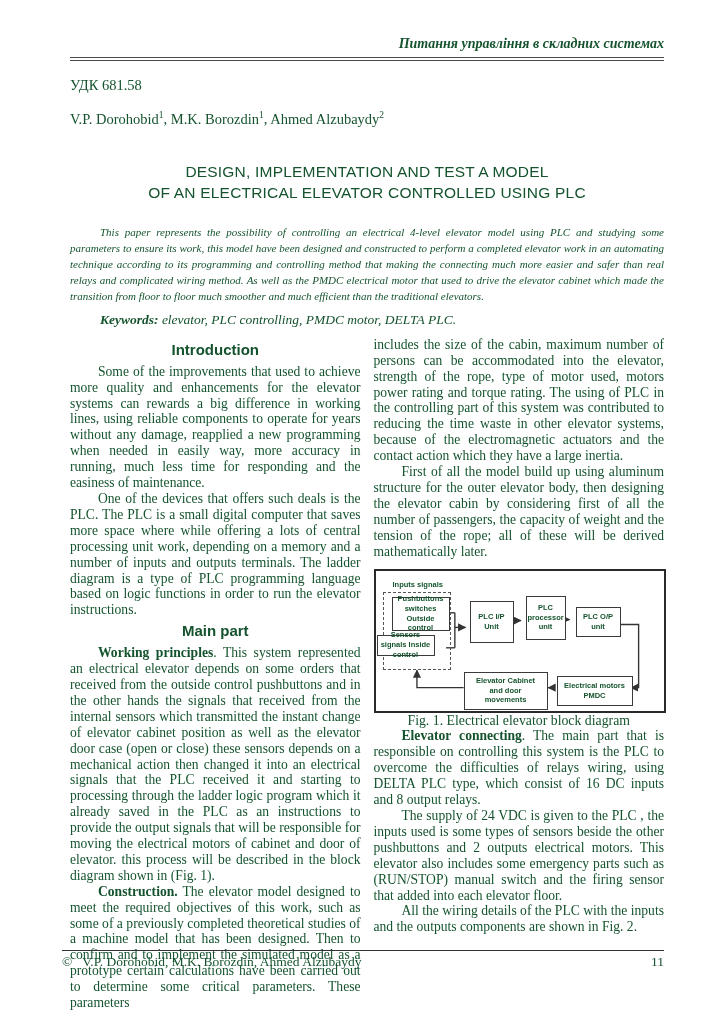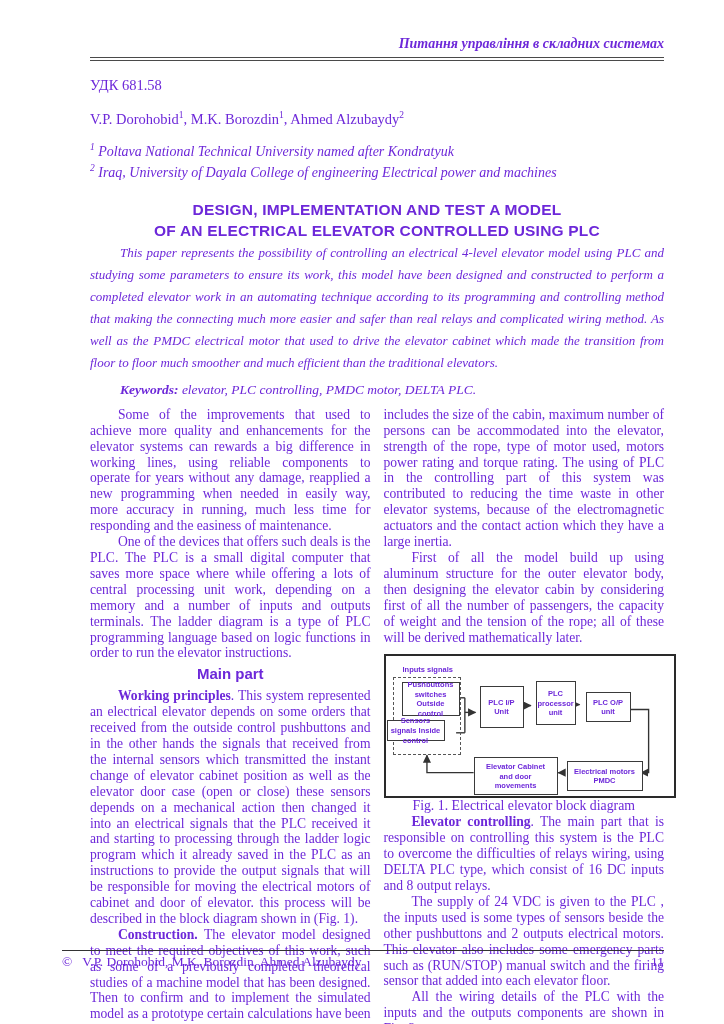--- a/index.html
+++ b/index.html
@@ -1,35 +1,35 @@
 <!DOCTYPE html>
 <html><head>
 <meta charset="utf-8">
 <style>
   html,body { margin:0; padding:0; background:#e8e8e8; }
   .page {
     width:724px; height:1024px; margin:0 auto; background:#ffffff;
-    position:relative; box-sizing:border-box; padding:36px 60px 0 90px;
-    font-family:"Liberation Serif", serif; color:#6d28d9; overflow:hidden;
+    position:relative; box-sizing:border-box; padding:36px 60px 0 70px;
+    font-family:"Liberation Serif", serif; color:#14532d; overflow:hidden;
   }
   .journal-header {
     text-align:right; font-weight:bold; font-style:italic; font-size:14px;
     padding-bottom:5px; border-bottom:4px double #4a4a4a;
   }
   .udc { margin-top:16px; font-size:14.5px; }
   .authors { margin-top:17px; font-size:14.5px; }
   sup.au { font-size:9.5px; vertical-align:super; line-height:0; }
   .affiliations { margin-top:13px; font-style:italic; font-size:14px; line-height:1.5; }
   .affil-row { display:block; }
   .paper-title {
-    margin-top:17px; text-align:center; font-family:"Liberation Sans", sans-serif;
-    font-weight:bold; font-size:15.5px; line-height:1.35; letter-spacing:0.2px;
+    margin-top:34px; text-align:center; font-family:"Liberation Sans", sans-serif;
+    font-weight:normal; font-size:15.5px; line-height:1.35; letter-spacing:0.2px;
   }
   .abstract {
-    margin-top:0; font-style:italic; font-size:13px; line-height:22px;
+    margin-top:20px; font-style:italic; font-size:11px; line-height:16px;
     text-align:justify; text-indent:30px;
   }
   .keywords { margin-top:8px; font-style:italic; font-size:13.5px; text-indent:30px; }
   .kw-label { font-weight:bold; }
   .columns { display:flex; gap:13px; margin-top:9px; }
   .col { flex:1; min-width:0; font-size:13.6px; line-height:15.9px; text-align:justify; }
   .col p { margin:0; text-indent:28px; }
   .col p.no-indent { text-indent:0; }
   .lead { font-weight:bold; }
   .section-heading {
@@ -62,37 +62,34 @@
 <body>
 
 <div class="page">
 
   <div class="journal-header">Питання управління в складних системах</div>
 
   <div class="udc">УДК 681.58</div>
 
   <div class="authors"><span>V.P. Dorohobid</span><sup class="au">1</sup><span>, M.K. Borozdin</span><sup class="au">1</sup><span>, Ahmed Alzubaydy</span><sup class="au">2</sup></div>
 
-  <div class="affiliations">
-    <span class="affil-row"><sup class="au">1</sup><span> Poltava National Technical University named after Kondratyuk</span></span>
-    <span class="affil-row"><sup class="au">2</sup><span> Iraq, University of Dayala College of engineering Electrical power and machines</span></span>
-  </div>
 
   <div class="paper-title">
     <div>DESIGN, IMPLEMENTATION AND TEST A MODEL</div>
     <div>OF AN ELECTRICAL ELEVATOR CONTROLLED USING  PLC</div>
   </div>
 
   <div class="abstract">This paper represents the possibility of controlling an electrical 4-level elevator model using PLC and studying some parameters to ensure its work, this model have been designed and constructed to perform a completed elevator work in an automating technique according to its programming and controlling method that making the connecting much more easier and safer than real relays and complicated wiring method. As well as the PMDC electrical motor that used to drive the elevator cabinet which made the transition from floor to floor much smoother and much efficient than the traditional elevators.</div>
 
   <div class="keywords"><span class="kw-label">Keywords:</span><span> elevator, PLC controlling, PMDC motor, DELTA PLC.</span></div>
 
   <div class="columns">
 
     <div class="col">
+      <div class="section-heading">Introduction</div>
       <p>Some of the improvements that used to achieve more quality and enhancements for the elevator systems can rewards a big difference in working lines, using reliable components to operate for years without any damage, reapplied a new programming when needed in easily way, more accuracy in running, much less time for responding and the easiness of maintenance.</p>
       <p>One of the devices that offers such deals is the PLC. The PLC is a small digital computer that saves more space where while offering a lots of central processing unit work, depending on a memory and a number of inputs and outputs terminals. The ladder diagram is a type of PLC programming language based on logic functions in order to run the elevator instructions.</p>
       <div class="section-heading">Main part</div>
       <p><span class="lead">Working principles</span><span>. This system represented an electrical elevator depends on some orders that received from the outside control pushbuttons and in the other hands the signals that received from the internal sensors which transmitted the instant change of elevator cabinet position as well as the elevator door case (open or close) these sensors depends on a mechanical action then changed it into an electrical signals that the PLC received it and starting to processing through the ladder logic program which it already saved in the PLC as an instructions to provide the output signals that will be responsible for moving the electrical motors of cabinet and door of elevator. this process will be described in the block diagram shown in (Fig. 1).</span></p>
       <p><span class="lead">Construction.</span><span> The elevator model designed to meet the required objectives of this work, such as some of a previously completed theoretical studies of a machine model that has been designed. Then to confirm and to implement the simulated model as a prototype certain calculations have been carried out to determine some critical parameters. These parameters</span></p>
     </div>
 
     <div class="col">
       <p class="no-indent">includes the size of the cabin, maximum number of persons can be accommodated into the elevator, strength of the rope, type of motor used, motors power rating and torque rating. The using of PLC in the controlling part of this system was contributed to reducing the time waste in other elevator systems, because of the electromagnetic actuators and the contact action which they have a large inertia.</p>
       <p>First of all the model build up using aluminum structure for the outer elevator body, then designing the elevator cabin by considering first of all the number of passengers, the capacity of weight and the tension of the rope; all of these will be derived mathematically later.</p>
@@ -123,21 +120,21 @@
           <div class="dbox tight" style="left:1px; top:64px; width:58px; height:21px;">Sensors signals Inside control</div>
           <div class="dbox" style="left:94px; top:30px; width:44px; height:42px;">PLC I/P Unit</div>
           <div class="dbox" style="left:150px; top:25px; width:40px; height:44px;">PLC processor unit</div>
           <div class="dbox" style="left:200px; top:36px; width:45px; height:30px;">PLC O/P unit</div>
           <div class="dbox" style="left:88px; top:101px; width:84px; height:38px;">Elevator Cabinet and door movements</div>
           <div class="dbox" style="left:181px; top:105px; width:76px; height:30px;">Electrical motors PMDC</div>
         </div>
         <p class="fig-caption no-indent">Fig. 1. Electrical elevator block diagram</p>
       </div>
 
-      <p><span class="lead">Elevator controlling</span><span>. The main part that is responsible on controlling this system is the PLC to overcome the difficulties of relays wiring, using DELTA PLC type, which consist of 16 DC inputs and 8 output relays.</span></p>
+      <p><span class="lead">Elevator connecting</span><span>. The main part that is responsible on controlling this system is the PLC to overcome the difficulties of relays wiring, using DELTA PLC type, which consist of 16 DC inputs and 8 output relays.</span></p>
       <p>The supply of 24 VDC is given to the PLC , the inputs used is some types of sensors beside the other pushbuttons and 2 outputs electrical motors. This elevator also includes some emergency parts such as (RUN/STOP) manual switch and the firing sensor that added into each elevator floor.</p>
       <p>All the wiring details of the PLC with the inputs and the outputs components are shown in Fig. 2.</p>
     </div>
 
   </div>
 
   <div class="footer">
     <span><span class="copy-sym">©</span><span>V.P. Dorohobid, M.K. Borozdin, Ahmed Alzubaydy</span></span>
     <span>11</span>
   </div>

